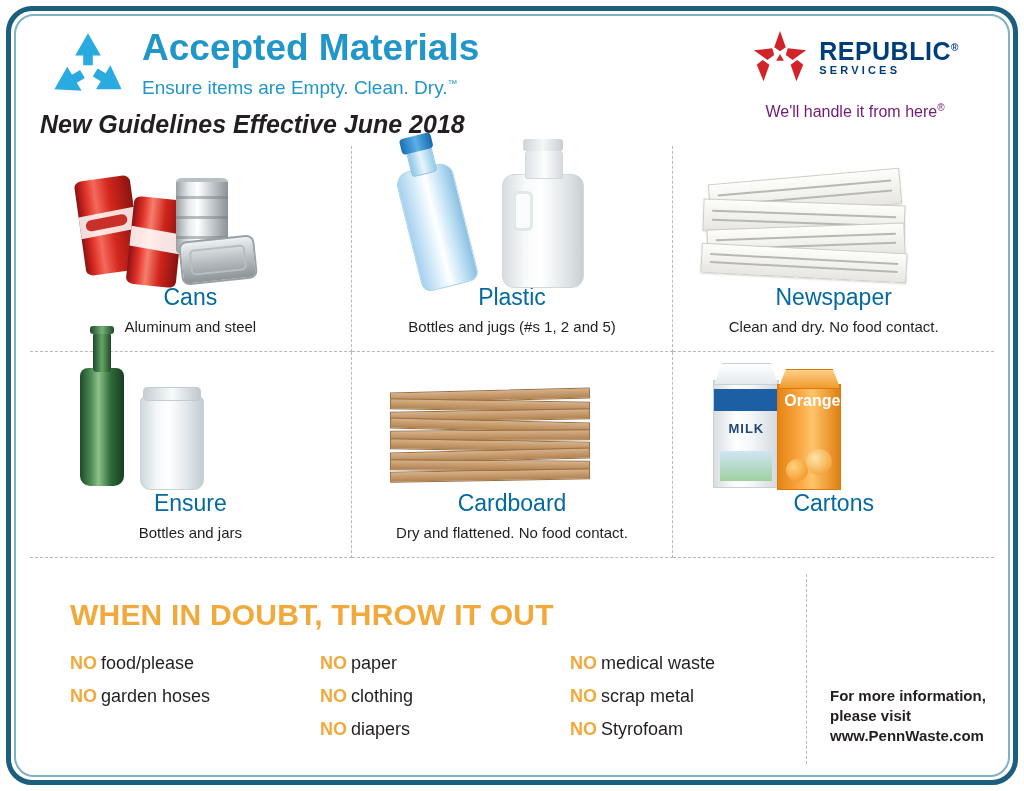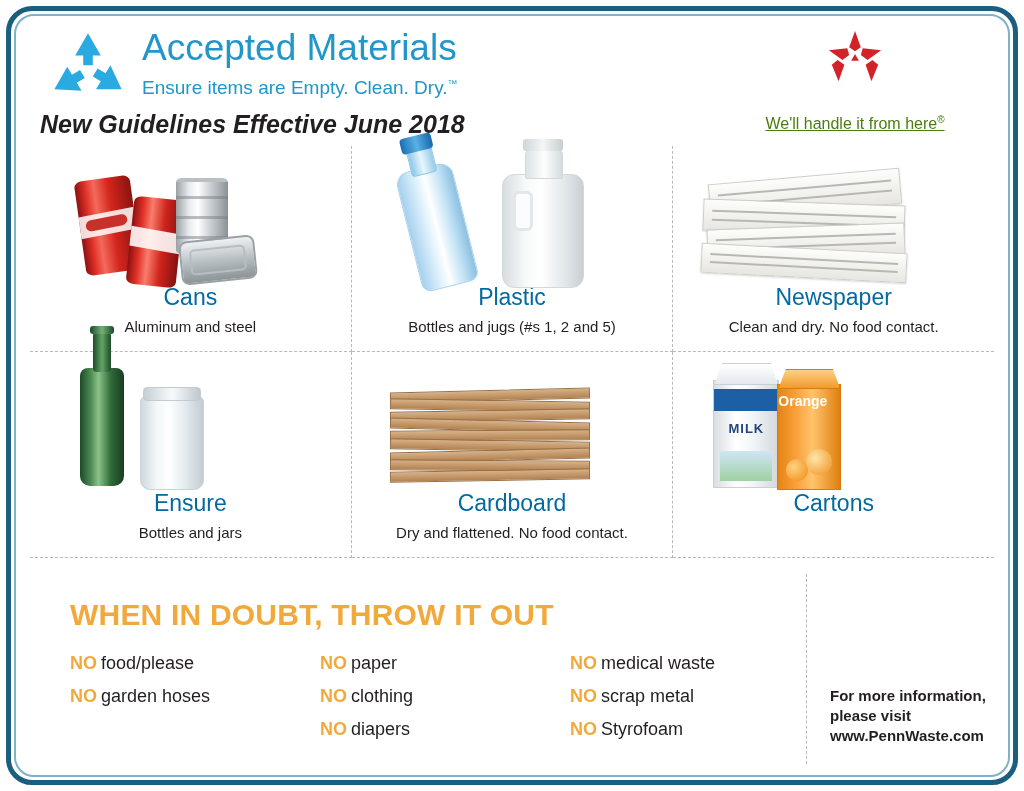--- a/index.html
+++ b/index.html
@@ -52,21 +52,21 @@
     height: 72px;
   }
   .header-titles {
     position: absolute;
     left: 120px;
     top: 6px;
   }
   .title-main {
     font-size: 37px;
     color: #2196c9;
-    font-weight: normal;
+    font-weight: bold;
     letter-spacing: 0px;
     line-height: 44px;
   }
   .title-sub {
     font-size: 19px;
     color: #2196c9;
     margin-top: 2px;
     line-height: 24px;
   }
   .title-sub .tm {
@@ -115,24 +115,23 @@
   }
   .rs-name .reg { font-size: 10px; vertical-align: super; }
   .rs-services {
     font-size: 11px;
     font-weight: bold;
     color: #003d7c;
     letter-spacing: 3.2px;
     margin-top: 1px;
   }
   .rs-tag {
-    margin-top: 28px;
+    margin-top: 16px;
     font-size: 16px;
-    color: #4d7c0f;
-    text-decoration: underline;
+    color: #701a75;
   }
   .rs-tag .star-sup { font-size: 10px; vertical-align: super; }
 
   
   .grid {
     position: absolute;
     left: 8px;
     top: 126px;
     right: 8px;
     height: 412px;
@@ -420,21 +419,21 @@
     border: 1px solid #d77a10;
   }
   .oj .top {
     position: absolute; left: 0; right: 0; top: -16px; height: 18px;
     background: linear-gradient(180deg,#ffd089,#f09a2c);
     border: 1px solid #d77a10;
     clip-path: polygon(0 100%, 12% 0, 88% 0, 100% 100%);
   }
   .oj .label {
     position: absolute; left: 0; right: 0; top: 10px;
-    text-align: left; font-size: 14px; color: #ffffff; font-weight: bold;
+    text-align: right; font-size: 16px; color: #ffffff; font-weight: bold;
     line-height: 12px;
   }
   .oj .fruit {
     position: absolute; left: 8px; bottom: 8px; width: 22px; height: 22px;
     border-radius: 50%;
     background: radial-gradient(circle at 35% 35%, #ffd27d, #f08a14);
   }
   .oj .fruit2 {
     position: absolute; right: 8px; bottom: 14px; width: 26px; height: 26px;
     border-radius: 50%;
@@ -478,20 +477,24 @@
                 <path d="M30 3 L36 20 L30 24 L24 20 Z"></path>
                 <path d="M57 23 L43 33 L36 28 L38 21 Z"></path>
                 <path d="M47 55 L41 38 L48 33 L54 38 Z"></path>
                 <path d="M13 55 L19 38 L12 33 L6 38 Z"></path>
                 <path d="M3 23 L17 33 L24 28 L22 21 Z"></path>
                 <circle cx="30" cy="32" r="7" fill="#ffffff"></circle>
                 <path d="M30 27 l4 7 h-8 z" fill="#d2232a"></path>
               </g>
             </svg>
           </div>
+          <div class="rs-text">
+            <div class="rs-name"><span>REPUBLIC</span><span class="reg">®</span></div>
+            <div class="rs-services">SERVICES</div>
+          </div>
         </div>
         <div class="rs-tag">
           <span>We'll handle it from here</span><span class="star-sup">®</span>
         </div>
       </div>
     </div>
 
     <div class="grid">
 
       <div class="grid-row r1">

